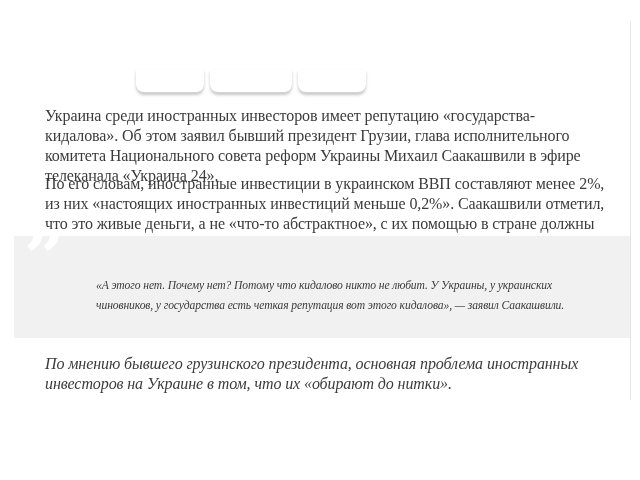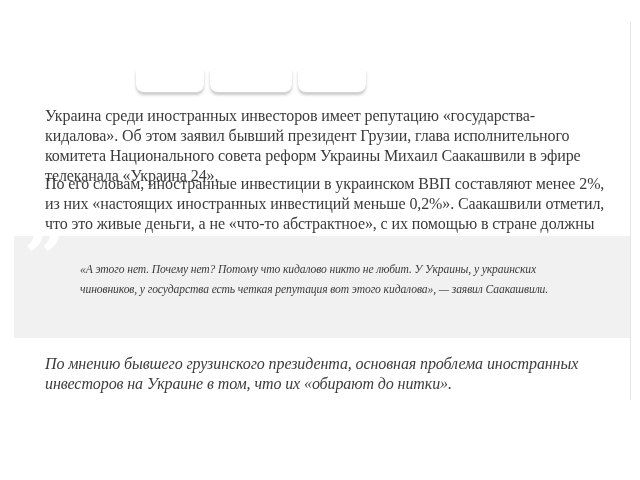--- a/index.html
+++ b/index.html
@@ -76,21 +76,21 @@
     }
     .quote-text {
       position: absolute;
       left: 66px;
       top: 24px;
       width: 470px;
       font-size: 11.6px;
       line-height: 20px;
       font-style: italic;
       color: #3b3b3b;
-      margin: 0;
+      margin: 16px;
       letter-spacing: -0.1px;
     }
   </style>
 </head>
 <body>
 
 <div class="right-rule"></div>
 
 <div class="share-row">
   <div class="share-btn b1"></div>

